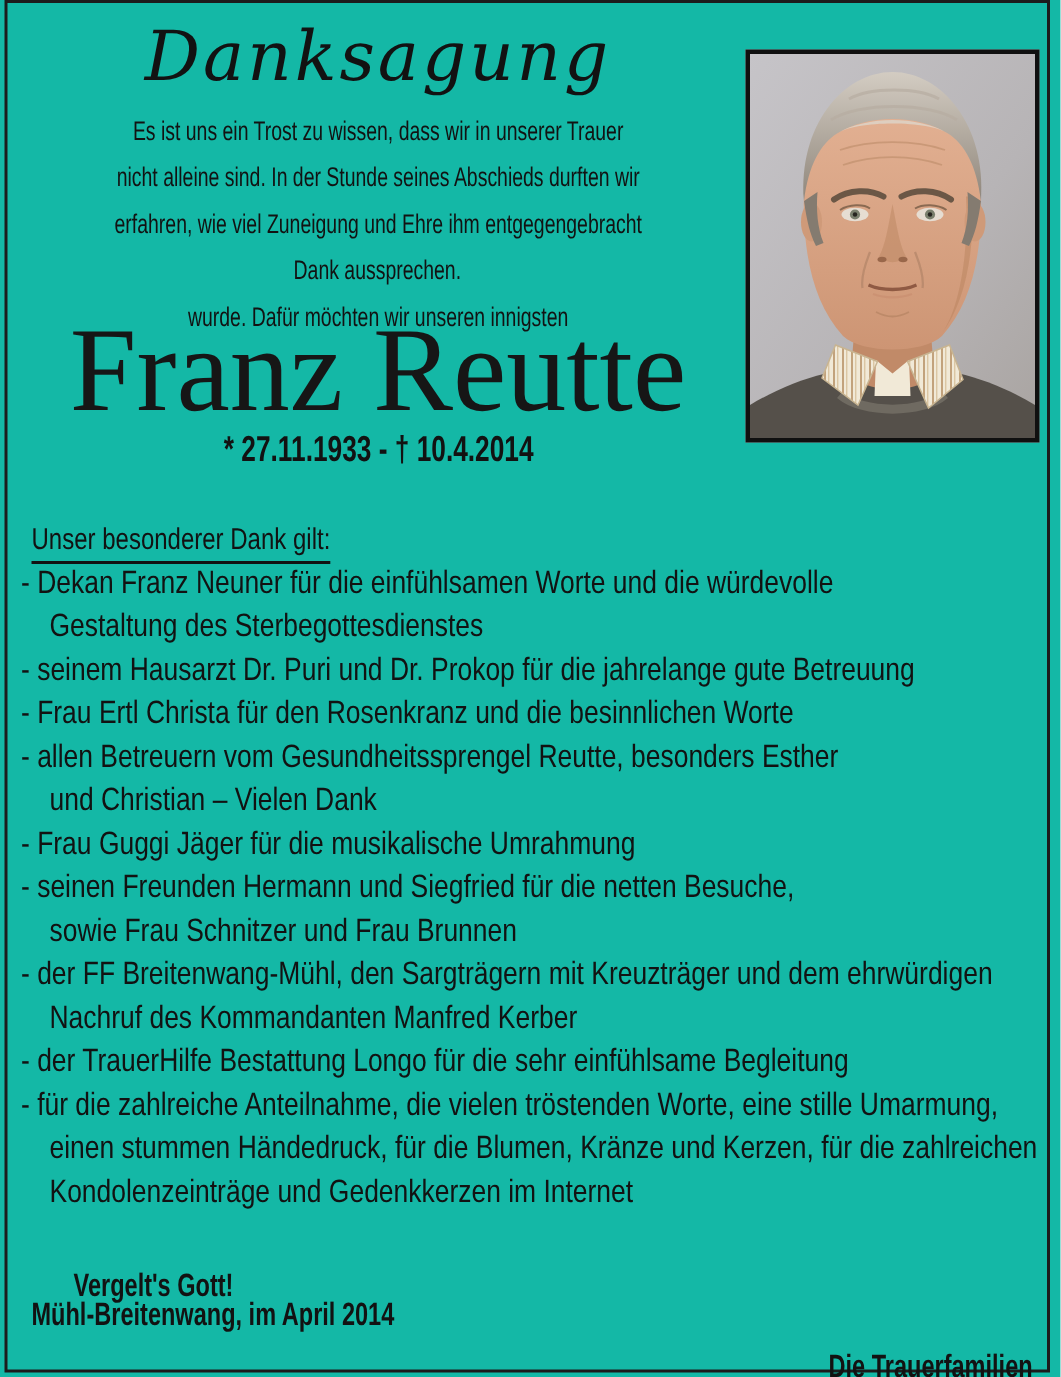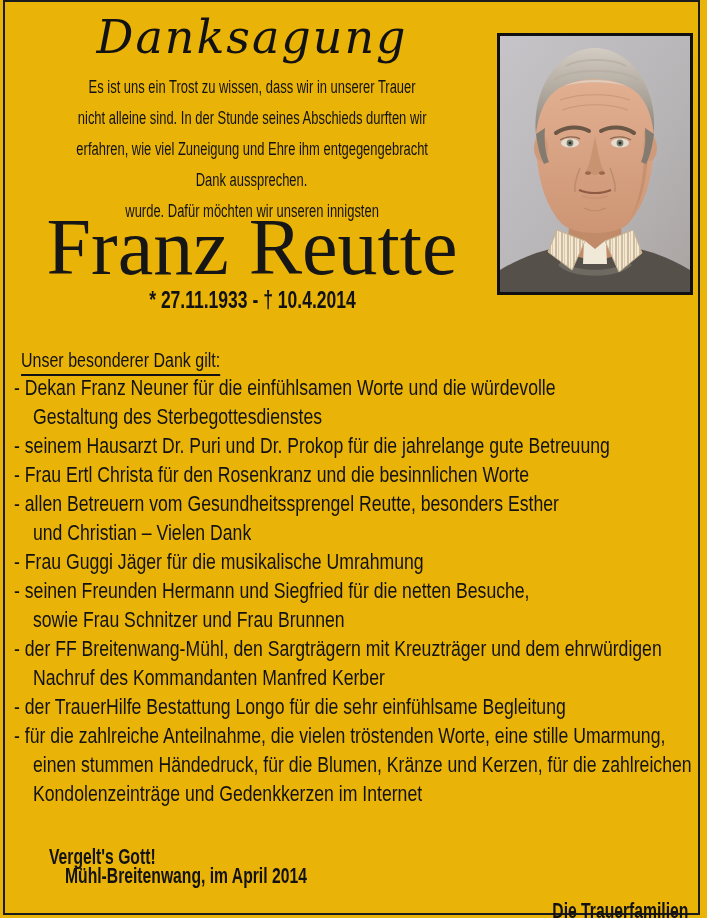--- a/index.html
+++ b/index.html
@@ -1,16 +1,16 @@
 <!DOCTYPE html>
 <html><head>
 <meta charset="utf-8">
 <style>
   html,body{margin:0;padding:0;background:#fff;}
-  .page{position:relative;width:707px;height:918px;background:#eab308;overflow:hidden;
+  .page{position:relative;width:707px;height:918px;background:#14b8a6;overflow:hidden;
         font-family:"Liberation Sans",sans-serif;color:#121212;}
   .frame{position:absolute;left:3px;top:0;width:697px;height:915px;
          border:2px solid #1c1c1c;box-sizing:border-box;}
   
   .cx{display:inline-block;white-space:nowrap;}
   .cx-c{transform:scaleX(0.72);}                                 
   .cx-d{transform:scaleX(0.73);}                                 
   .cx-l{transform:scaleX(0.82);transform-origin:0 50%;}          
   .cx-h{transform:scaleX(0.80);transform-origin:0 50%;}          
   .cx-bl{transform:scaleX(0.73);transform-origin:0 50%;}         
@@ -27,21 +27,21 @@
       font-size:24px;font-weight:700;line-height:24px;}
   .photo{position:absolute;left:497px;top:33px;width:190px;height:256px;
       border:3px solid #101010;background:#bcbabd;}
   .photo svg{display:block;}
   .thanks-heading{position:absolute;left:21px;top:348px;font-size:20px;line-height:25px;}
   .thanks-heading .cx{border-bottom:2px solid #121212;padding-bottom:1px;}
   .thanks-list{position:absolute;left:14px;top:374px;font-size:21.5px;}
   .tline{line-height:29px;}
   .tline.cont{padding-left:19px;}
   .vergelts{position:absolute;left:21px;top:845px;font-size:21.5px;font-weight:700;line-height:24px;margin-left:28px;}
-  .placedate{position:absolute;left:21px;top:864px;font-size:21.5px;font-weight:700;line-height:24px;margin-left:44px;}
+  .placedate{position:absolute;left:21px;top:864px;font-size:21.5px;font-weight:700;line-height:24px;}
   .signature{position:absolute;right:19px;top:876px;font-size:21.5px;font-weight:700;line-height:24px;text-align:right;margin-top:23px;}
 </style>
 </head>
 <body>
 
 <div class="page">
   <div class="frame"></div>
 
   <div class="script-title">Danksagung</div>
 

